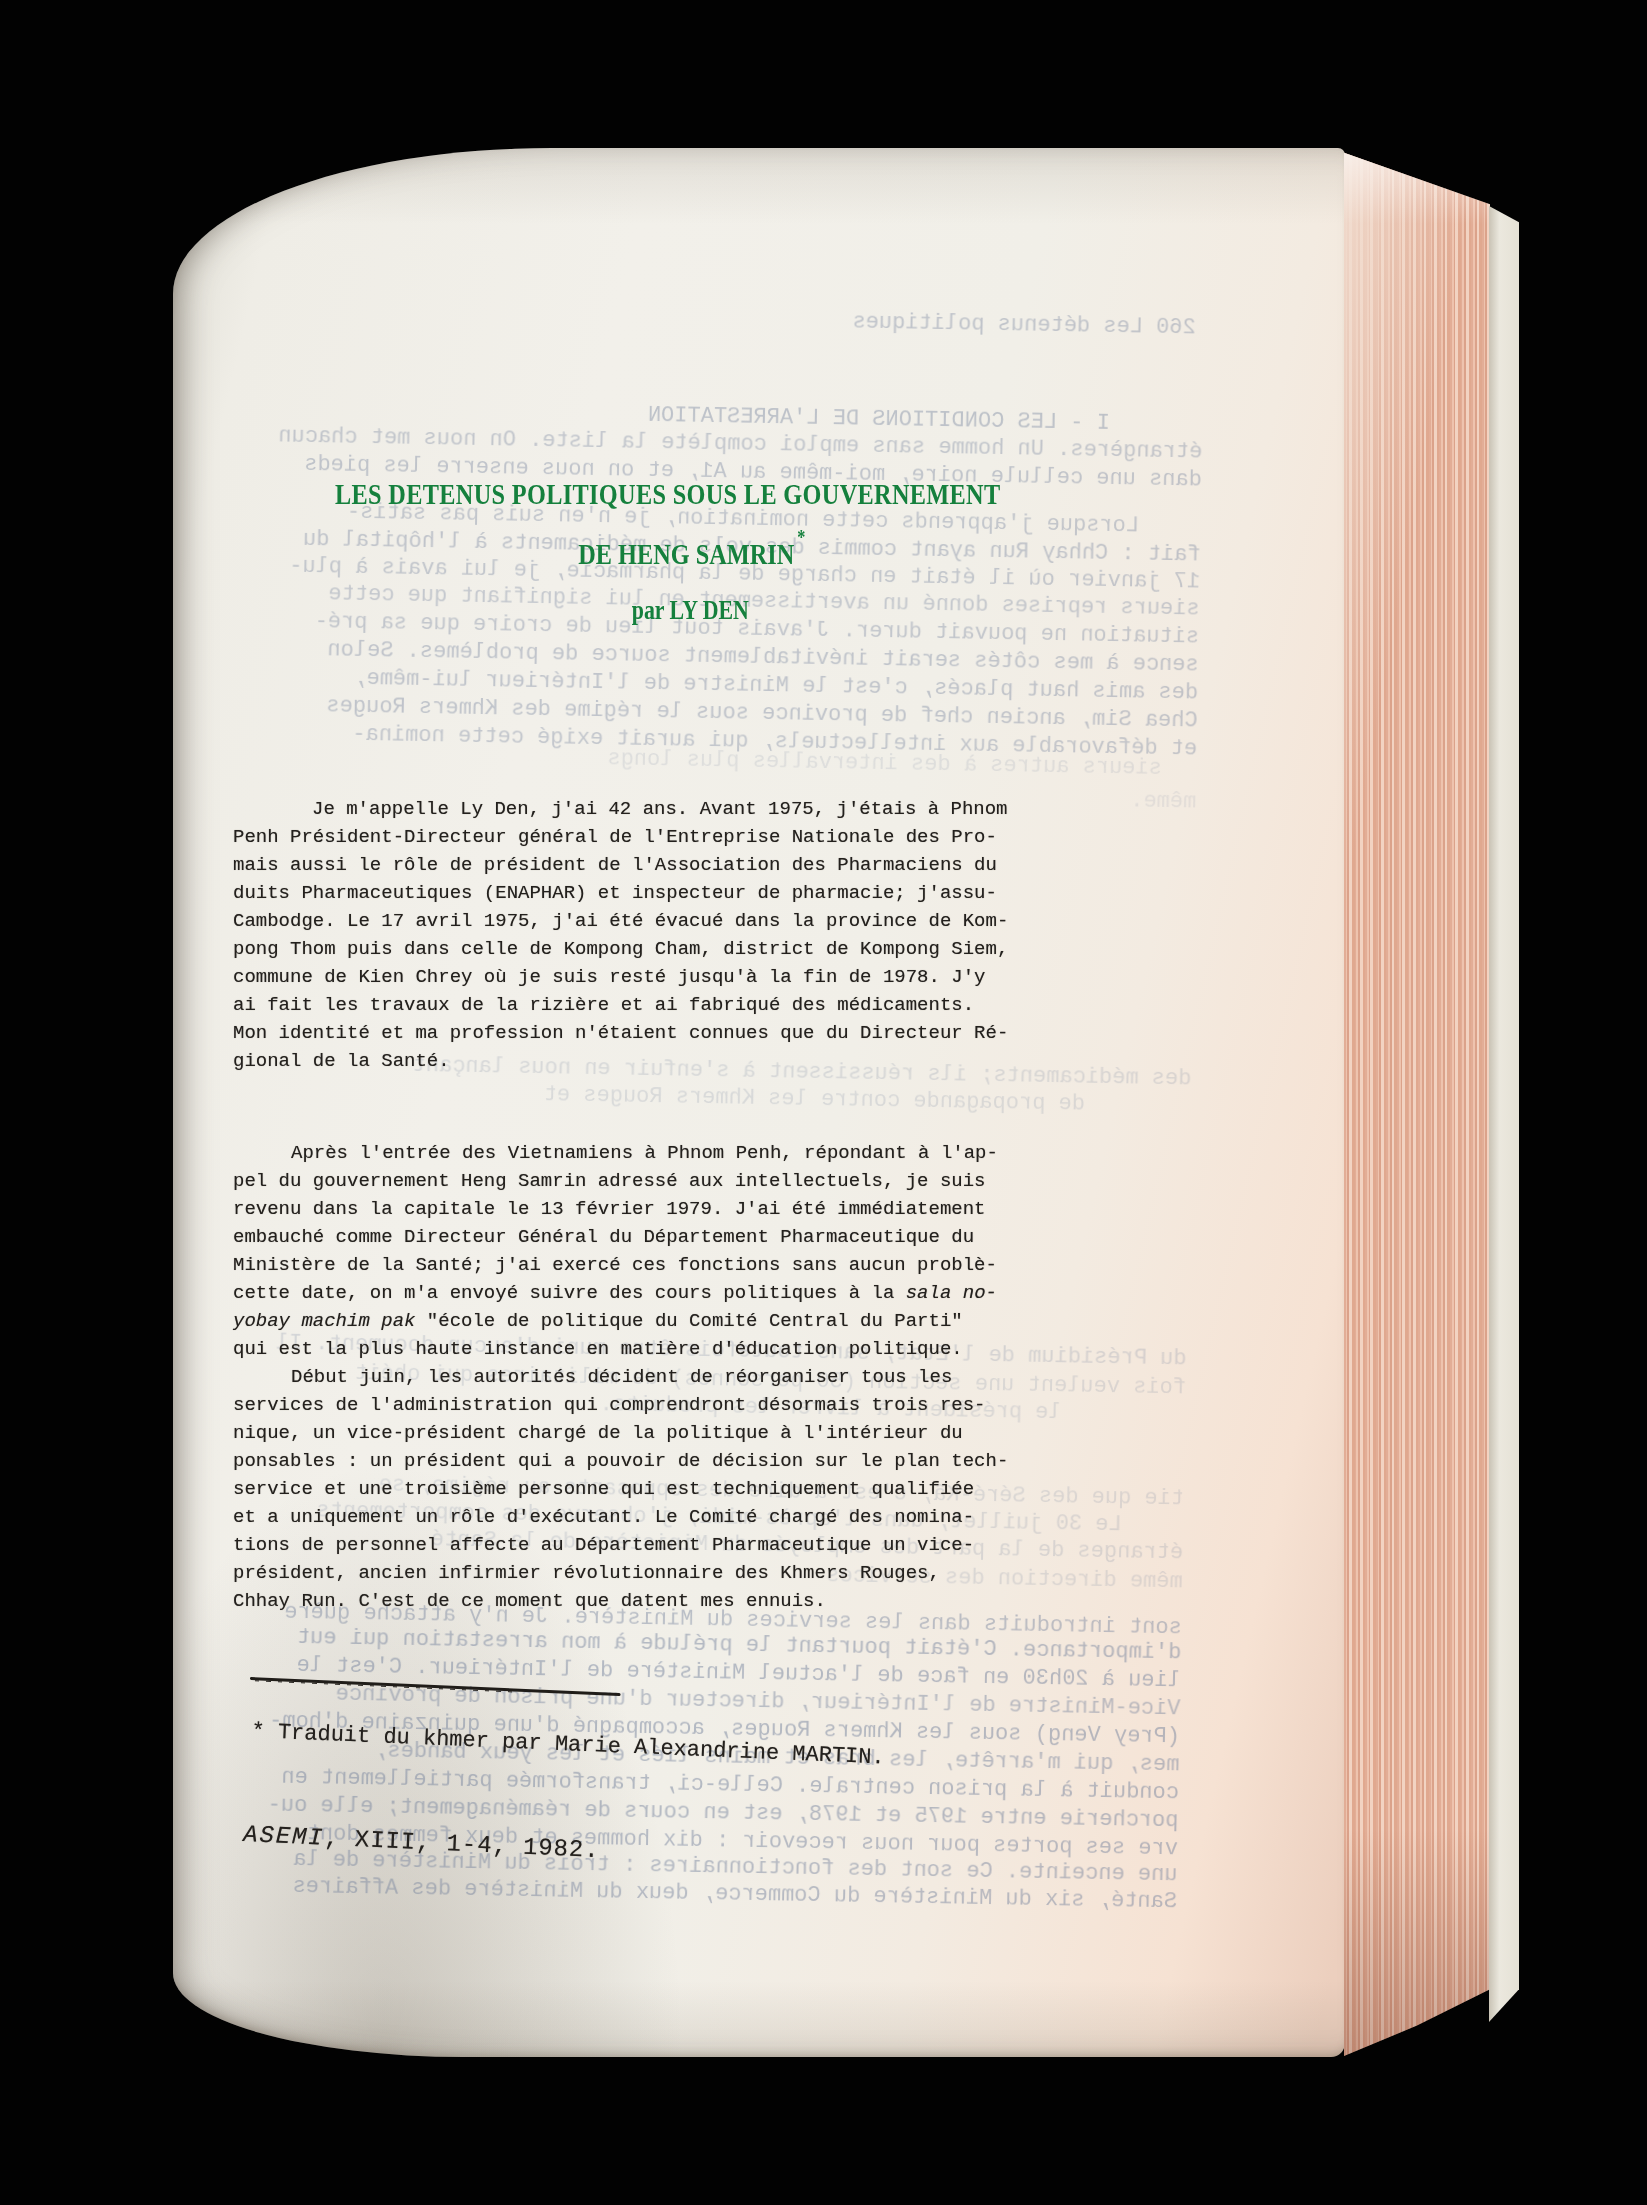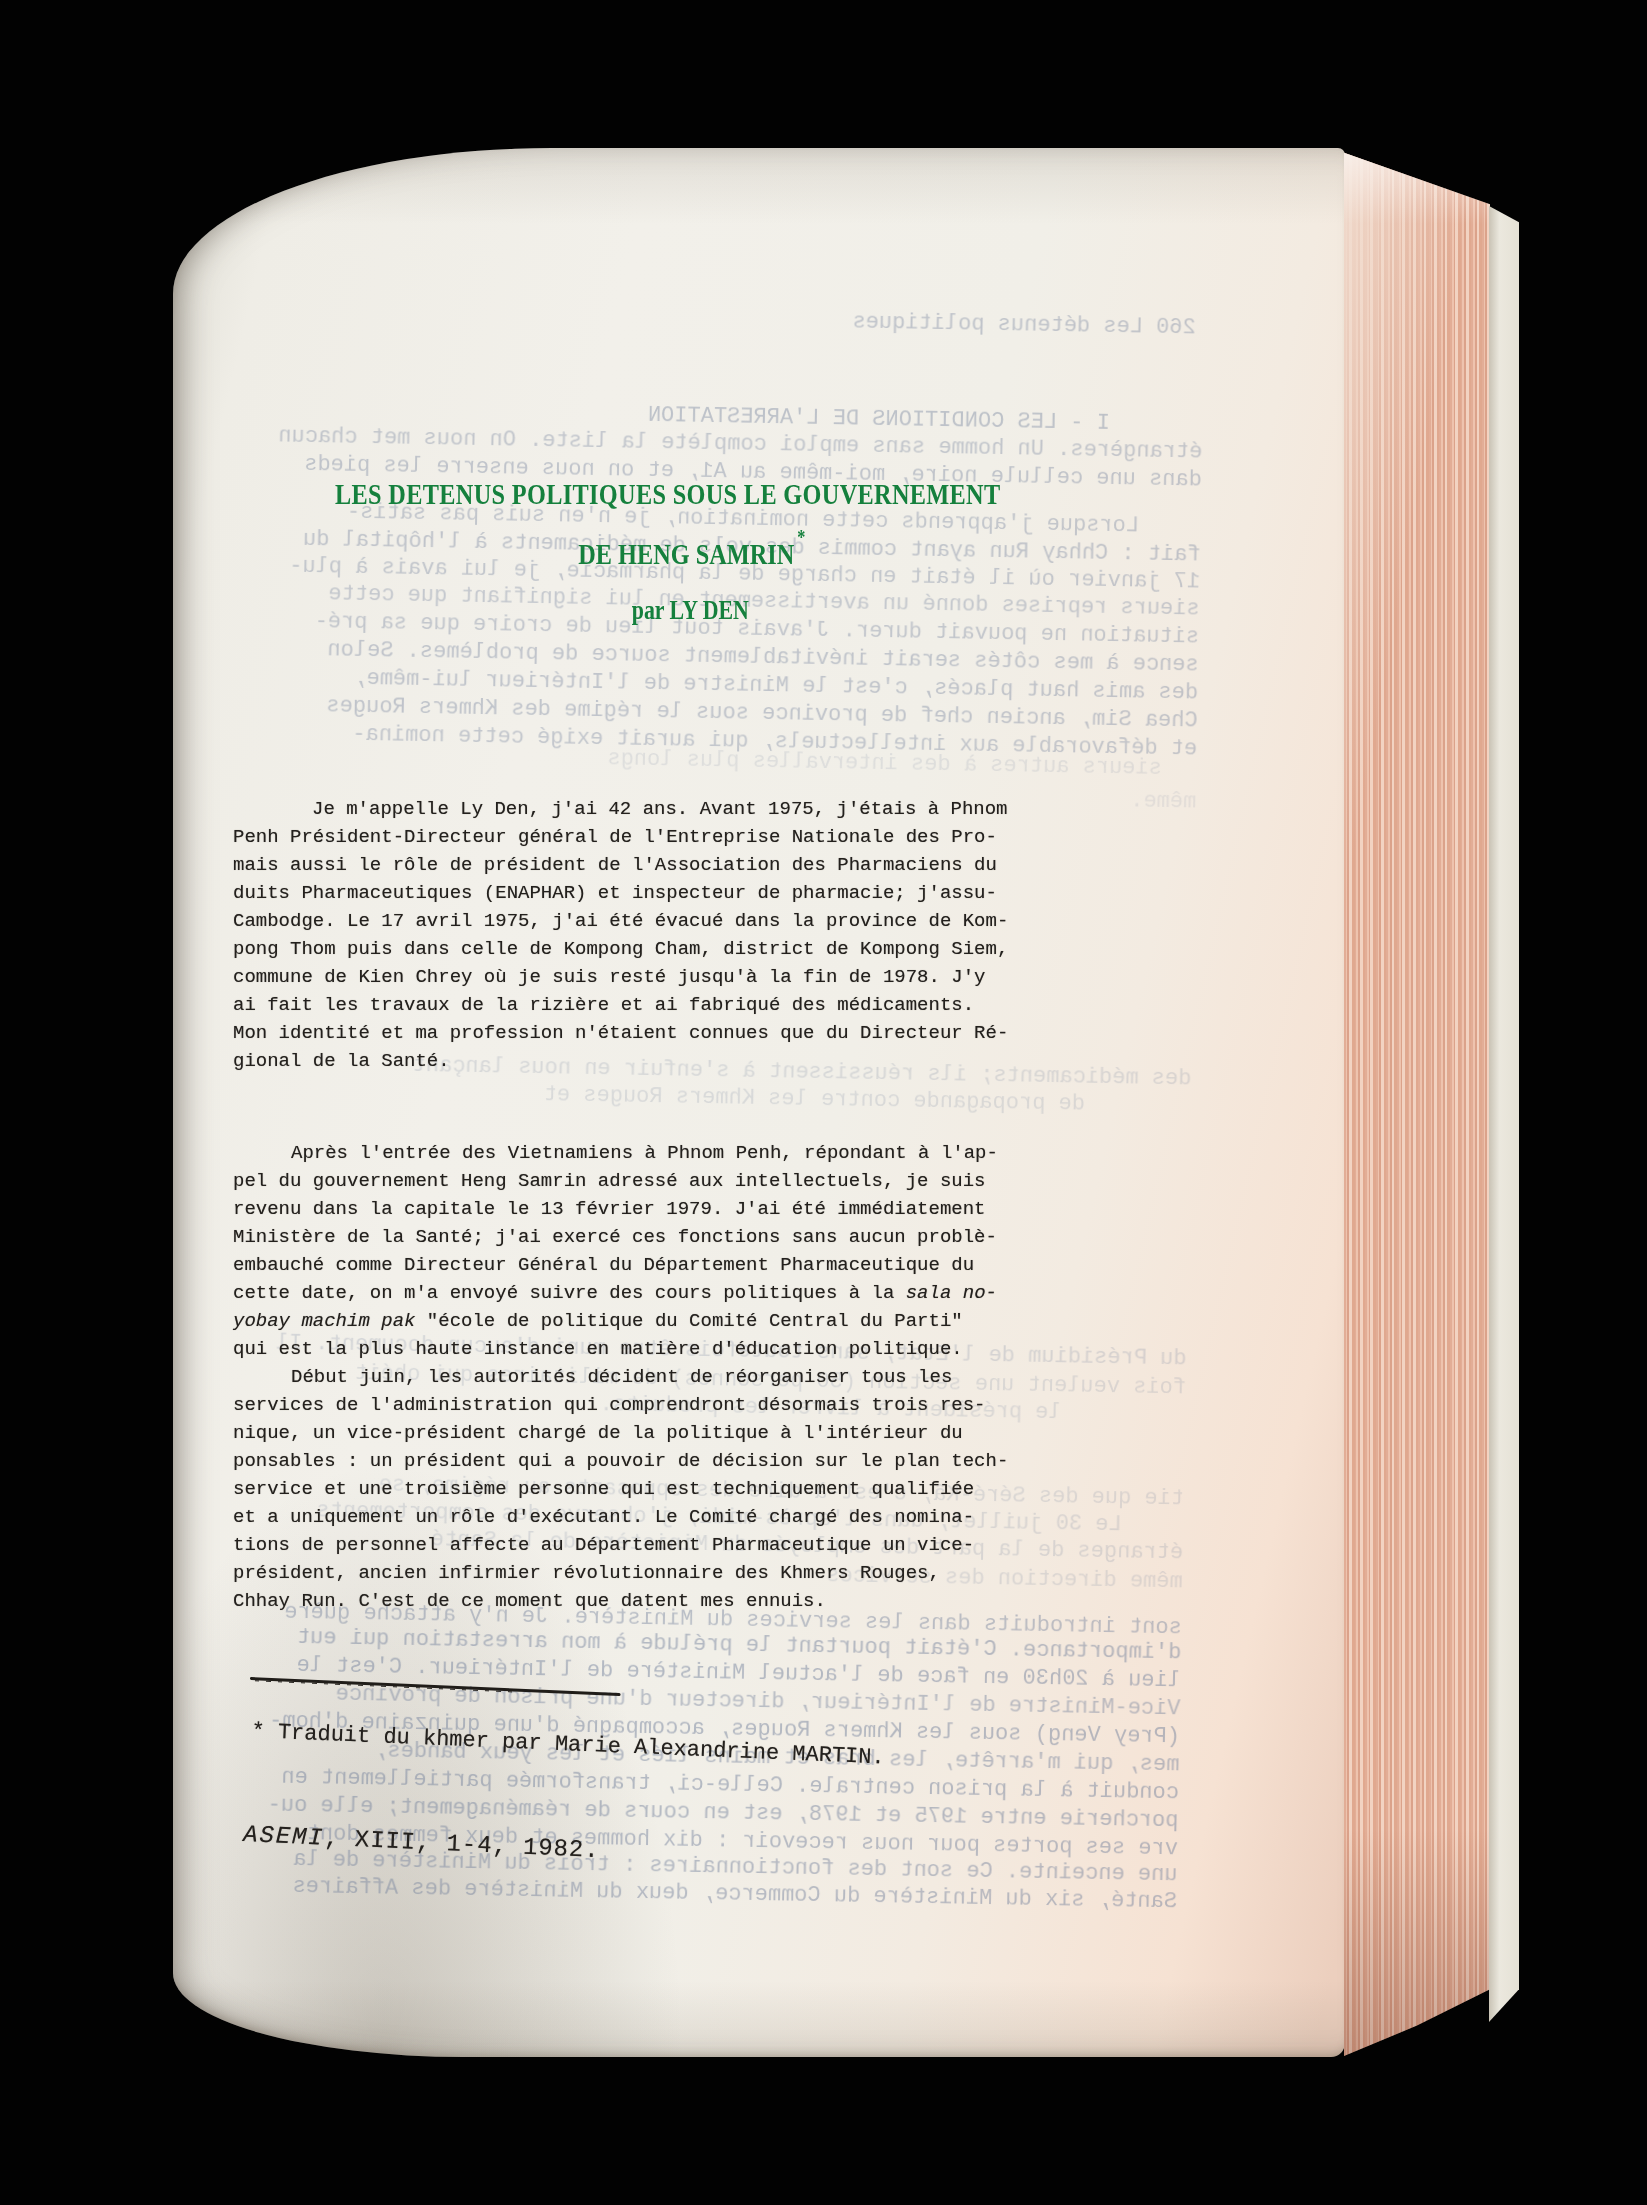--- a/index.html
+++ b/index.html
@@ -124,22 +124,22 @@
       <div class="tline">pong Thom puis dans celle de Kompong Cham, district de Kompong Siem,</div>
       <div class="tline">commune de Kien Chrey où je suis resté jusqu'à la fin de 1978. J'y</div>
       <div class="tline">ai fait les travaux de la rizière et ai fabriqué des médicaments.</div>
       <div class="tline">Mon identité et ma profession n'étaient connues que du Directeur Ré-</div>
       <div class="tline">gional de la Santé.</div>
     </div>
   <div id="para2" class="para ink">
       <div class="tline">Après l'entrée des Vietnamiens à Phnom Penh, répondant à l'ap-</div>
       <div class="tline">pel du gouvernement Heng Samrin adressé aux intellectuels, je suis</div>
       <div class="tline">revenu dans la capitale le 13 février 1979. J'ai été immédiatement</div>
+      <div class="tline">embauché comme Directeur Général du Département Pharmaceutique du</div>
       <div class="tline">Ministère de la Santé; j'ai exercé ces fonctions sans aucun problè-</div>
-      <div class="tline">embauché comme Directeur Général du Département Pharmaceutique du</div>
       <div class="tline"><span>cette date, on m'a envoyé suivre des cours politiques à la </span><span class="it">sala no-</span></div>
       <div class="tline"><span class="it">yobay machim pak </span><span>"école de politique du Comité Central du Parti"</span></div>
       <div class="tline">qui est la plus haute instance en matière d'éducation politique.</div>
     </div>
   <div id="para3" class="para ink">
       <div class="tline">Début juin, les autorités décident de réorganiser tous les</div>
       <div class="tline">services de l'administration qui comprendront désormais trois res-</div>
       <div class="tline">nique, un vice-président chargé de la politique à l'intérieur du</div>
       <div class="tline">ponsables : un président qui a pouvoir de décision sur le plan tech-</div>
       <div class="tline">service et une troisième personne qui est techniquement qualifiée</div>

